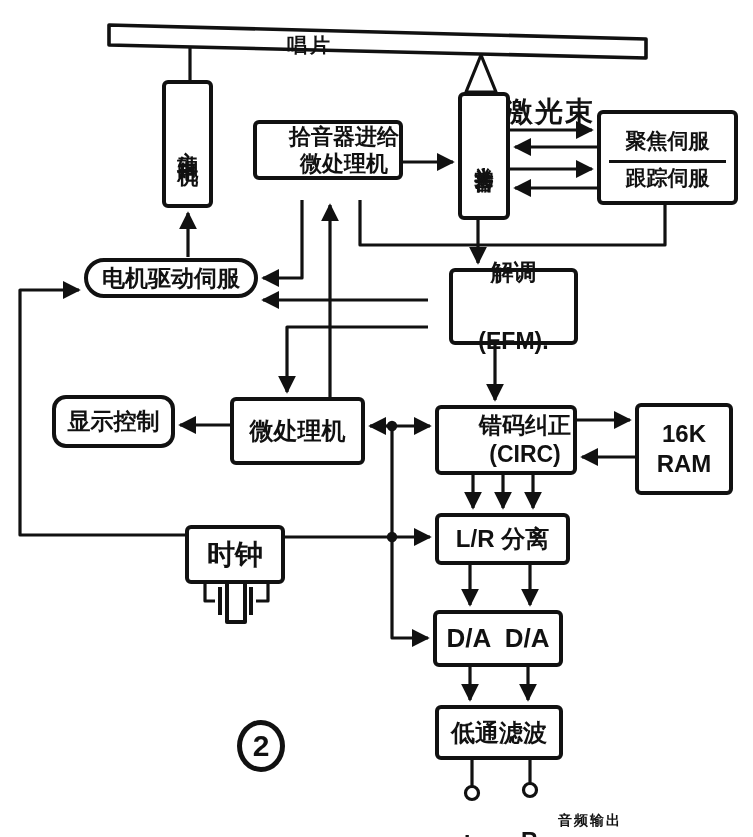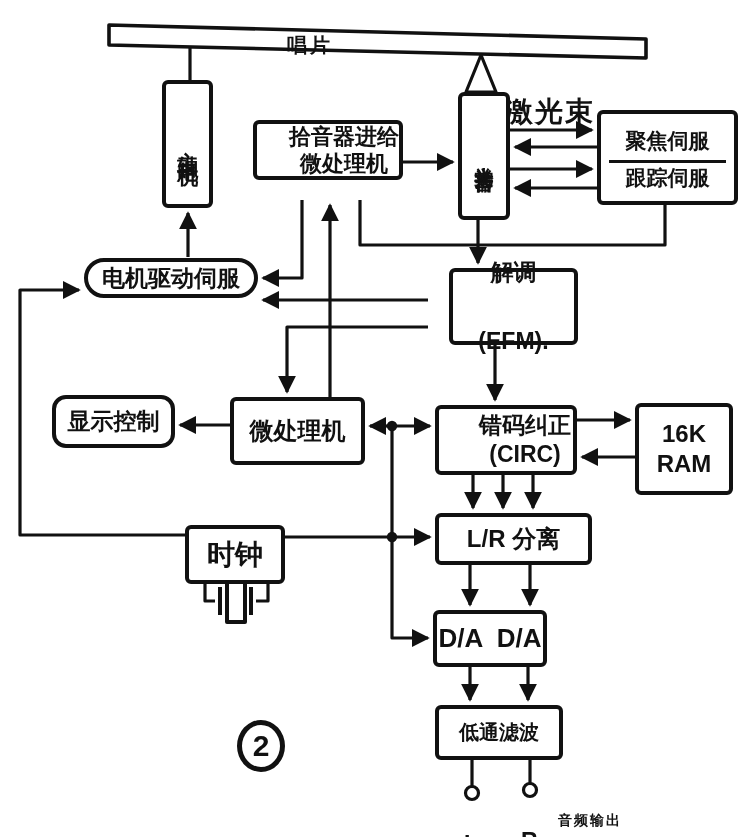--- a/index.html
+++ b/index.html
@@ -164,25 +164,25 @@
 
   <div class="box" style="left:635px;top:403px;width:98px;height:92px;font-size:24px;">
     <span>16K</span>
     <span>RAM</span>
   </div>
 
   <div class="box" style="left:185px;top:525px;width:100px;height:59px;font-size:28px;">
     <span>时钟</span>
   </div>
 
-  <div class="box" style="left:435px;top:513px;width:157px;height:52px;font-size:24px;">
+  <div class="box" style="left:435px;top:513px;width:135px;height:52px;font-size:24px;">
     <span>L/R 分离</span>
   </div>
 
-  <div class="box" style="left:433px;top:610px;width:114px;height:57px;font-size:26px;">
+  <div class="box" style="left:433px;top:610px;width:130px;height:57px;font-size:26px;">
     <span class="pre">D/A  D/A</span>
   </div>
 
-  <div class="box" style="left:435px;top:705px;width:128px;height:55px;font-size:20px;">
+  <div class="box" style="left:435px;top:705px;width:128px;height:55px;font-size:24px;">
     <span>低通滤波</span>
   </div>
 
 </div>
 
 </body></html>

